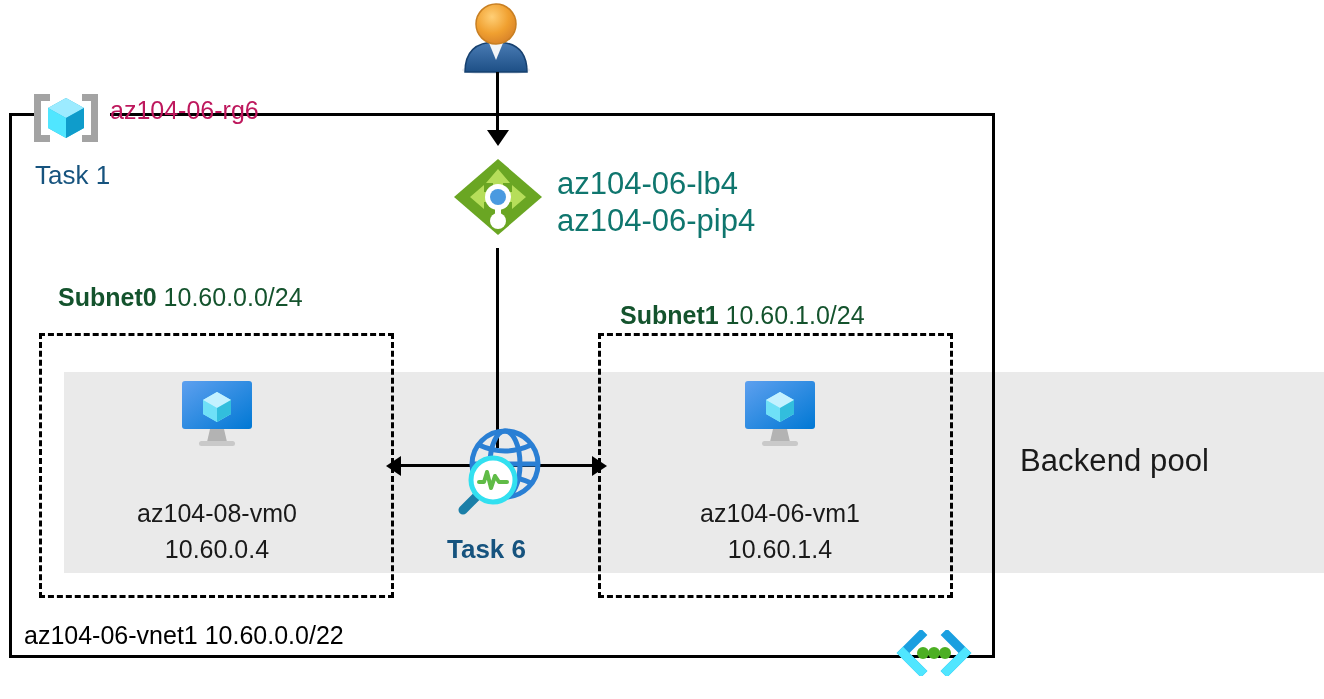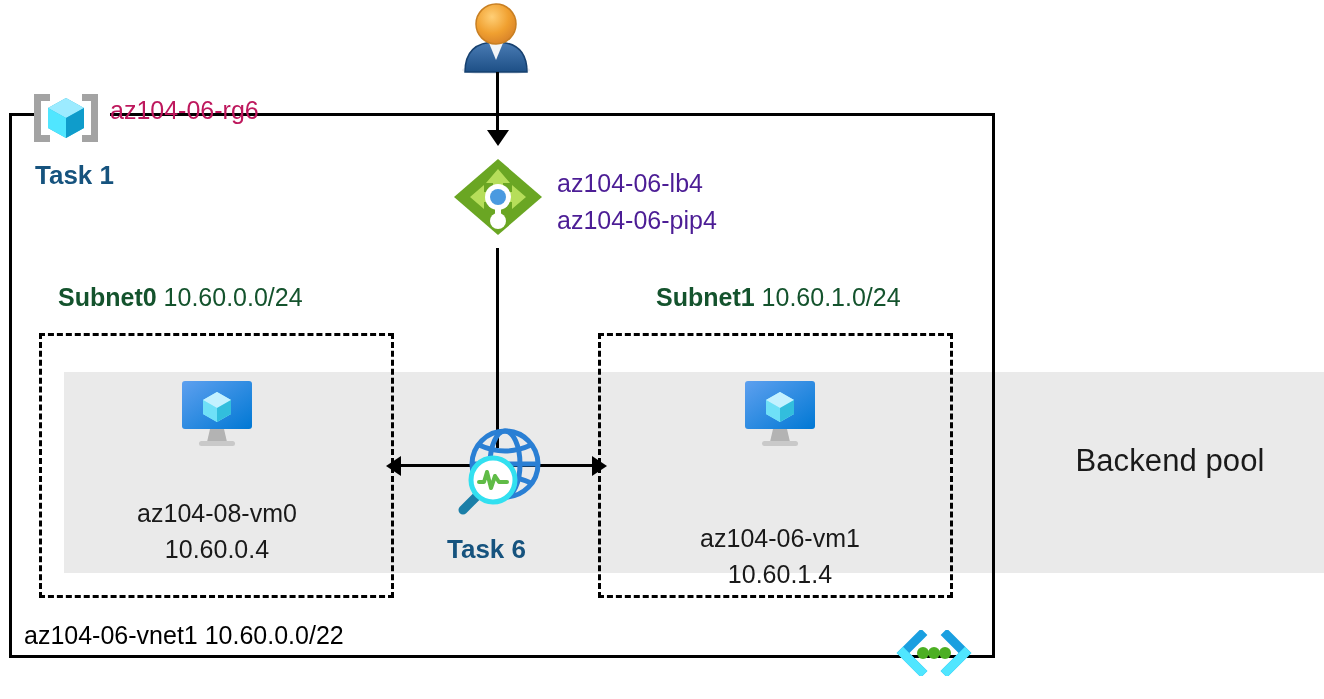--- a/index.html
+++ b/index.html
@@ -15,80 +15,80 @@
   .abs { position: absolute; }
 
   
   .backend-band {
     left: 64px; top: 372px; width: 1260px; height: 201px;
     background: #eaeaea;
   }
   .backend-label {
     left: 1020px; top: 443px; width: 300px;
     font-size: 31px; color: #1a1a1a; font-weight: 400;
-    letter-spacing: .1px; white-space: nowrap; text-align: center;
+    letter-spacing: .1px; white-space: nowrap;
   }
 
   
   .rg-left   { left: 9px;  top: 113px; width: 3px;  height: 545px; background:#000; }
   .rg-top-a  { left: 9px;  top: 113px; width: 26px; height: 3px;  background:#000; }
   .rg-top-b  { left: 110px; top: 113px; width: 885px; height: 3px; background:#000; }
   .rg-right  { left: 992px; top: 113px; width: 3px;  height: 545px; background:#000; }
   .rg-bottom { left: 9px;  top: 655px; width: 986px; height: 3px; background:#000; }
 
   
   .rg-icon { left: 30px; top: 92px; width: 72px; height: 52px; }
   .rg-label {
     left: 110px; top: 96px; font-size: 25px; color:#be185d; white-space: nowrap;
   }
   .task1-label {
-    left: 35px; top: 160px; font-size: 26px; font-weight: 700;
+    left: 35px; top: 160px; font-size: 26px; font-weight: 400;
     color: #16537e; white-space: nowrap;
   }
 
   
   .user-icon { left: 459px; top: 2px; width: 74px; height: 72px; }
 
   
   .arrow-user-line { left: 496px; top: 72px; width: 3px; height: 62px; background:#000; }
   .arrow-user-head {
     left: 487px; top: 130px; width: 0; height: 0;
     border-left: 11px solid transparent; border-right: 11px solid transparent;
     border-top: 16px solid #000;
   }
 
   
   .lb-icon { left: 450px; top: 155px; width: 96px; height: 96px; }
   .lb-label {
-    left: 557px; top: 165px; font-size: 25px; color:#4c1d95;
+    left: 557px; top: 165px; font-size: 31px; color:#0f766e;
     line-height: 37px; white-space: nowrap;
   }
   .lb-down-line { left: 496px; top: 248px; width: 3px; height: 200px; background:#000; }
 
   
   .subnet-title { font-size: 25px; color:#14532d; white-space: nowrap; }
   .subnet-title b { font-weight: 700; }
   .subnet0-title { left: 58px; top: 283px; }
-  .subnet1-title { left: 620px; top: 283px; margin-left: 36px; }
+  .subnet1-title { left: 620px; top: 301px; }
 
   .subnet-box { border: 3px dashed #000; background: transparent; }
   .subnet0-box { left: 39px; top: 333px; width: 355px; height: 265px; }
   .subnet1-box { left: 598px; top: 333px; width: 355px; height: 265px; }
 
   
   .vm-icon { width: 80px; height: 72px; }
   .vm0-icon { left: 177px; top: 378px; }
   .vm1-icon { left: 740px; top: 378px; }
 
   .vm-label {
     font-size: 25px; color:#1a1a1a; text-align: center;
     line-height: 36px; white-space: nowrap; width: 280px;
   }
   .vm0-label { left: 77px; top: 495px; }
-  .vm1-label { left: 640px; top: 520px; }
+  .vm1-label { left: 640px; top: 495px; }
 
   
   .dbl-line { left: 398px; top: 464px; width: 196px; height: 3px; background:#000; }
   .dbl-head-l {
     left: 386px; top: 456px; width: 0; height: 0;
     border-top: 10px solid transparent; border-bottom: 10px solid transparent;
     border-right: 15px solid #000;
   }
   .dbl-head-r {
     left: 592px; top: 456px; width: 0; height: 0;

